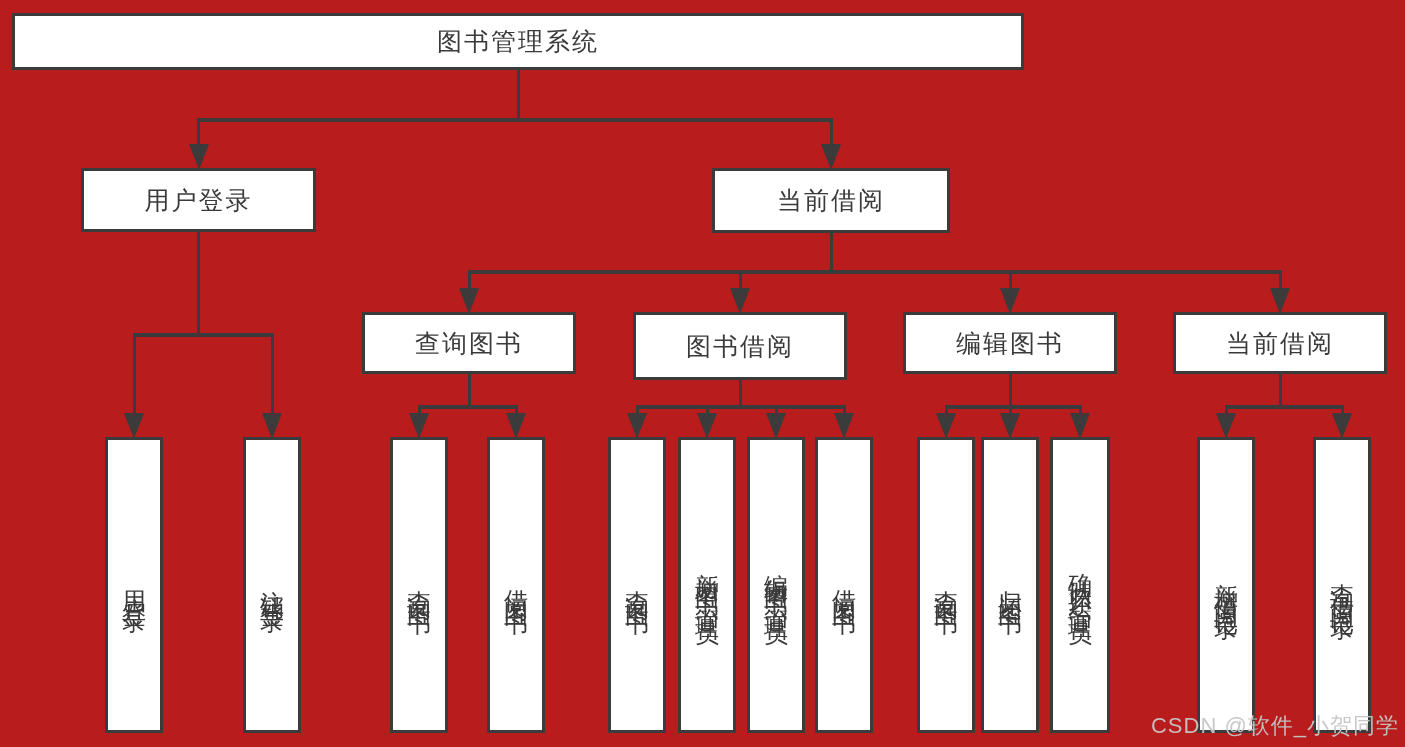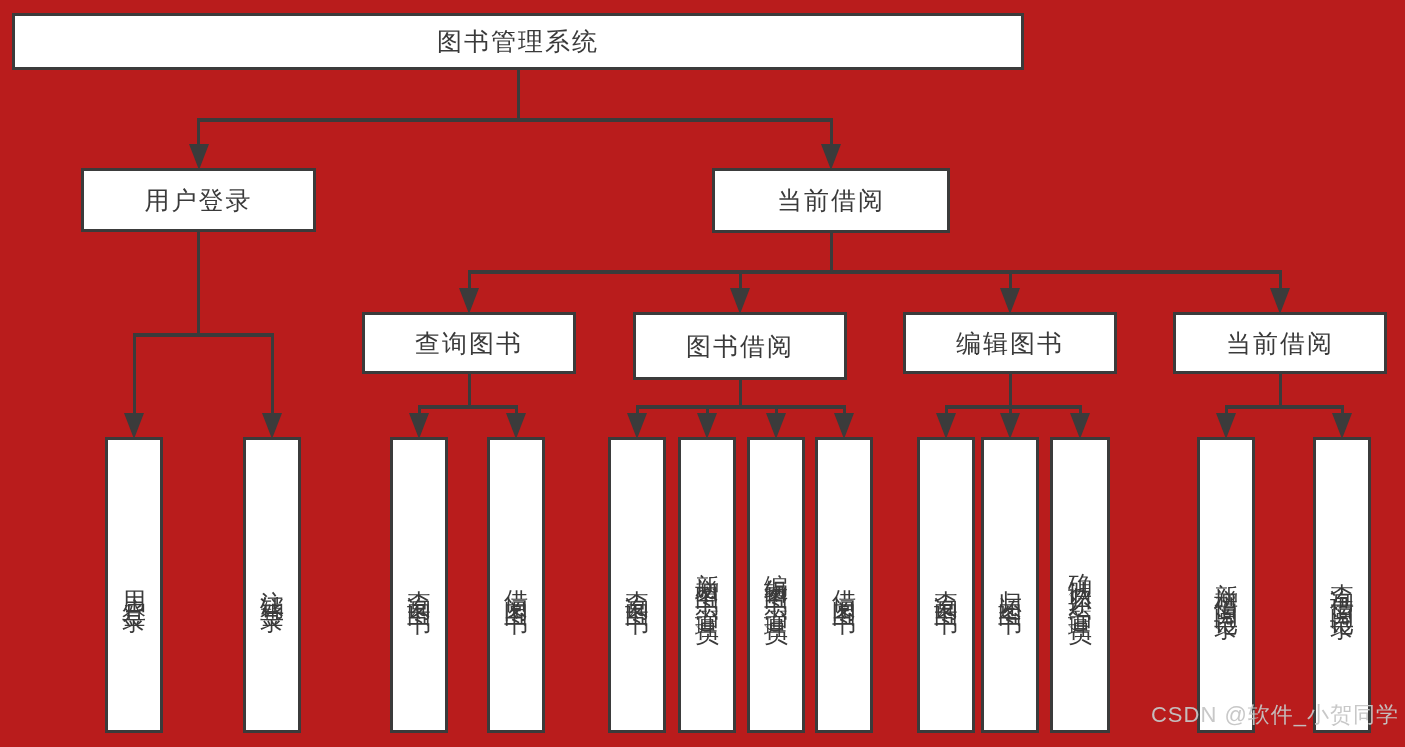--- a/index.html
+++ b/index.html
@@ -46,21 +46,21 @@
     position: absolute;
     width: 0;
     height: 0;
     border-left: 10px solid transparent;
     border-right: 10px solid transparent;
     border-top: 26px solid #3b3b3b;
   }
   .watermark {
     position: absolute;
     right: 6px;
-    bottom: 17px;
+    bottom: 6px;
     font-size: 22px;
     letter-spacing: 1px;
     color: rgba(197, 197, 197, 0.95);
     z-index: 10;
     white-space: nowrap;
     margin-left: 40px;
   }
 </style>
 </head>
 <body>

